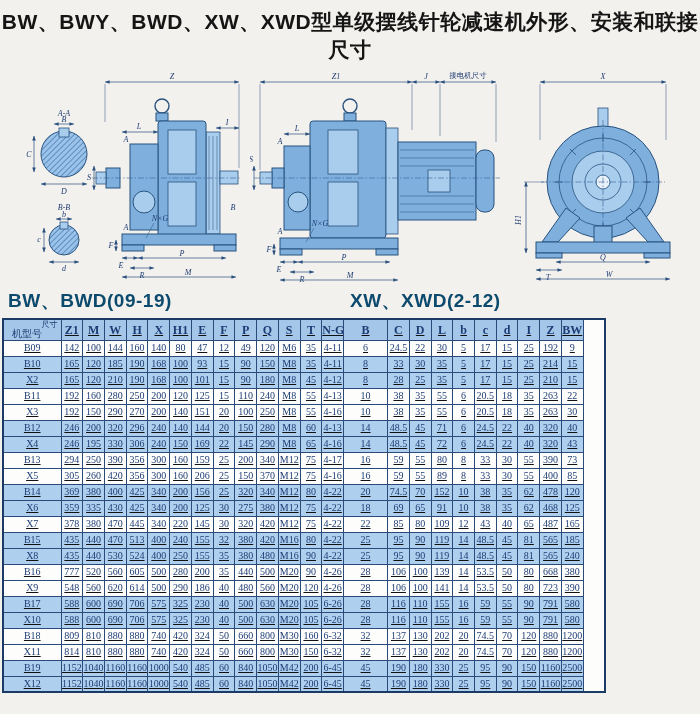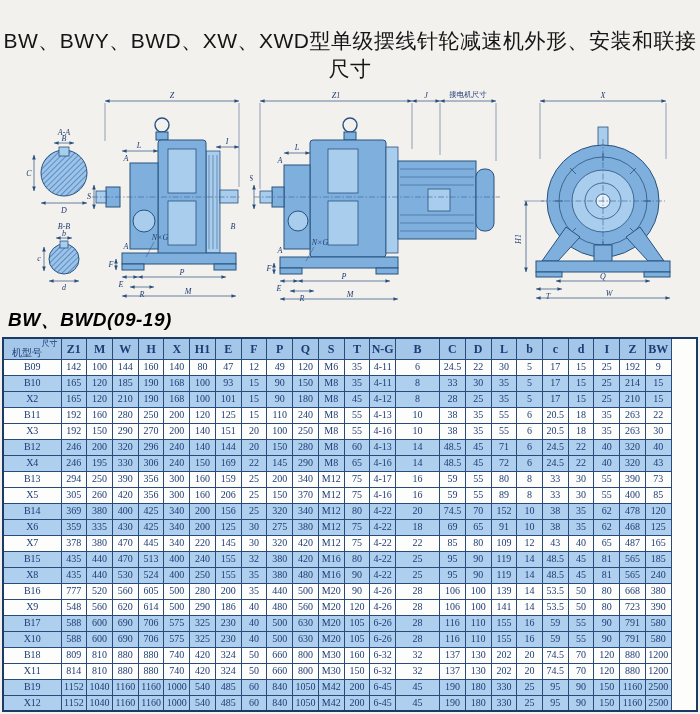--- a/index.html
+++ b/index.html
@@ -5,23 +5,23 @@
   * { margin:0; padding:0; box-sizing:border-box; }
   html,body { width:700px; height:714px; overflow:hidden; }
   body {
     background:#f3f1ed;
     font-family:"Liberation Sans", sans-serif;
     color:#111;
   }
   .page-title {
     text-align:center;
     font-size:21px;
-    font-weight:normal;
+    font-weight:bold;
     letter-spacing:0.5px;
-    padding-top:27px;
+    padding-top:8px;
     color:#151515;
   }
   
   .diagrams {
     display:flex;
     justify-content:space-between;
     align-items:flex-start;
     height:216px;
     margin:6px 8px 0 8px;
   }
@@ -32,31 +32,32 @@
   svg .ext         { stroke:#2a4f7e; stroke-width:0.5; fill:none; }
   svg .cl          { stroke:#35609a; stroke-width:0.6; stroke-dasharray:6 2 1.5 2; fill:none; }
   svg .lbl {
     font-size:8px; fill:#1e3c74;
     font-family:"Liberation Serif", serif; font-style:italic;
   }
   svg .lbl-cn { font-size:7.5px; fill:#1e3c74; font-style:normal; font-family:"Liberation Sans", sans-serif; }
   
   .section-headings { display:flex; margin:2px 8px 4px 8px; }
   .section-headings .heading {
-    font-size:19px; font-weight:bold; color:#000000; letter-spacing:0.5px;font-style:italic;
+    font-size:19px; font-weight:bold; color:#0c4a6e; letter-spacing:0.5px;
   }
   .section-headings .heading.left  { width:50%; }
   
   .dim-table {
     border-collapse:collapse;
     table-layout:fixed;
-    width:696px;
+    width:604px;
     margin:0 2px;
     background:#fdfdfc;
     border:2px solid #1c3a66;
+    text-decoration:underline;
   }
   .dim-table col.c-model { width:58px; }
   .dim-table col.c-ng    { width:44px; }
   .dim-table th, .dim-table td {
     border:1px solid #2a4a7a;
     text-align:center;
     vertical-align:middle;
     font-family:"Liberation Serif", serif;
     font-size:10px;
     color:#1e3c74;
@@ -289,20 +290,21 @@
     <text class="lbl" x="89" y="190" text-anchor="middle">Q</text>
     <line class="dim" x1="22" y1="200" x2="48" y2="200" marker-start="url(#ar3)" marker-end="url(#ar3)"></line>
     <text class="lbl" x="34" y="210" text-anchor="middle">T</text>
     <line class="dim" x1="22" y1="209" x2="156" y2="209" marker-start="url(#ar3)" marker-end="url(#ar3)"></line>
     <text class="lbl" x="95" y="207" text-anchor="middle">W</text>
   </svg>
 </div>
 
 <div class="section-headings">
   <span class="heading left">BW、BWD(09-19)</span>
+  <span class="heading right">XW、XWD(2-12)</span>
 </div>
 
 <table class="dim-table">
   <colgroup>
     <col class="c-model">
       <col>
       <col>
       <col>
       <col>
       <col>

